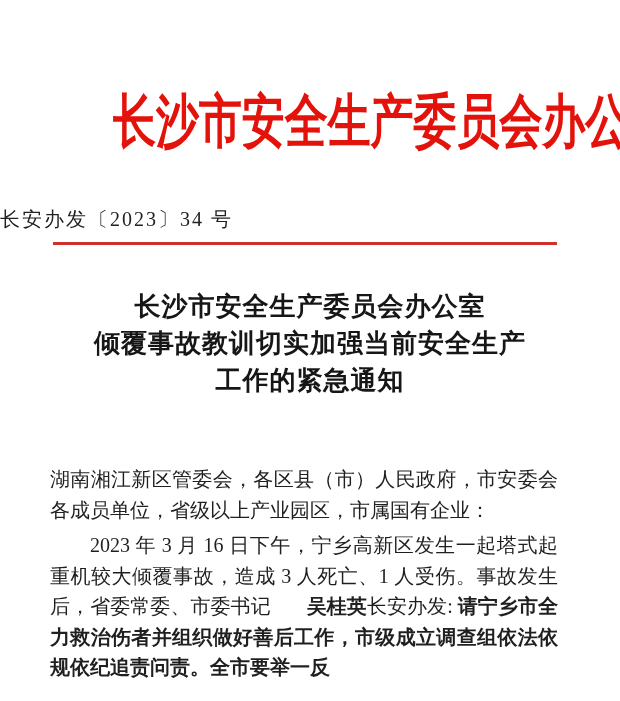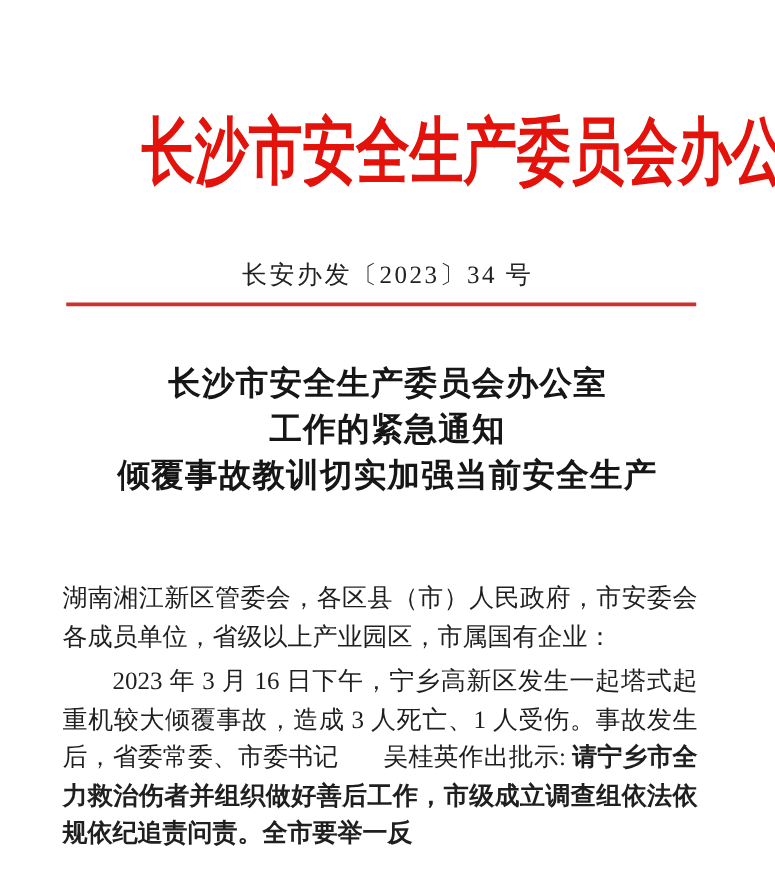--- a/index.html
+++ b/index.html
@@ -31,21 +31,21 @@
     font-weight: 700;
     color: var(--header-red, #e3120b);
     letter-spacing: 0px;
   }
   
   .doc-number {
     position: absolute;
     top: 206px;
     left: 0;
     width: 620px;
-    text-align: center;
+    text-align: left;
     font-size: 20px;
     letter-spacing: 2px;
     color: #222222;
   }
   
   .red-rule {
     position: absolute;
     top: 242px;
     left: 53px;
     width: 504px;
@@ -76,21 +76,21 @@
     text-align: justify;
     text-justify: inter-ideograph;
     color: var(--text-color, #1f1f1f);
   }
   .doc-body p { margin: 0; }
   .doc-body p + p { margin-top: 5px; }
   .doc-body p.indent { text-indent: 2em; }
   .seg-normal { font-family: "Liberation Serif", "DejaVu Serif", serif; }
   .seg-bold-serif {
     font-family: "Liberation Serif", "DejaVu Serif", serif;
-    font-weight: 400;
+    font-weight: 700;
     margin-left: 36px;
   }
   .seg-bold-sans {
     font-family: "Liberation Sans", "DejaVu Sans", sans-serif;
     font-weight: 700;
   }
 </style>
 </head>
 <body>
 
@@ -99,22 +99,22 @@
   <div class="red-header">
     <span class="squeeze">长沙市安全生产委员会办公室文件</span>
   </div>
 
   <div class="doc-number">长安办发〔2023〕34 号</div>
 
   <div class="red-rule"></div>
 
   <div class="doc-title">
     <div>长沙市安全生产委员会办公室</div>
+    <div>倾覆事故教训切实加强当前安全生产</div>
     <div>工作的紧急通知</div>
-    <div>倾覆事故教训切实加强当前安全生产</div>
   </div>
 
   <div class="doc-body">
       <p class=""><span class="seg-normal">湖南湘江新区管委会，各区县（市）人民政府，市安委会各成员单位，省级以上产业园区，市属国有企业：</span></p>
-      <p class="indent"><span class="seg-normal">2023 年 3 月 16 日下午，宁乡高新区发生一起塔式起重机较大倾覆事故，造成 3 人死亡、1 人受伤。事故发生后，省委常委、市委书记</span><span class="seg-bold-serif">吴桂英</span><span class="seg-normal">作出批示: </span><span class="seg-bold-sans">请宁乡市全力救治伤者并组织做好善后工作，市级成立调查组依法依规依纪追责问责。全市要举一反</span></p>
+      <p class="indent"><span class="seg-normal">2023 年 3 月 16 日下午，宁乡高新区发生一起塔式起重机较大倾覆事故，造成 3 人死亡、1 人受伤。事故发生后，省委常委、市委书记</span><span class="seg-bold-serif">吴桂英</span><span class="seg-normal">长安办发: </span><span class="seg-bold-sans">请宁乡市全力救治伤者并组织做好善后工作，市级成立调查组依法依规依纪追责问责。全市要举一反</span></p>
     </div>
 
 </div>
 
 </body></html>

